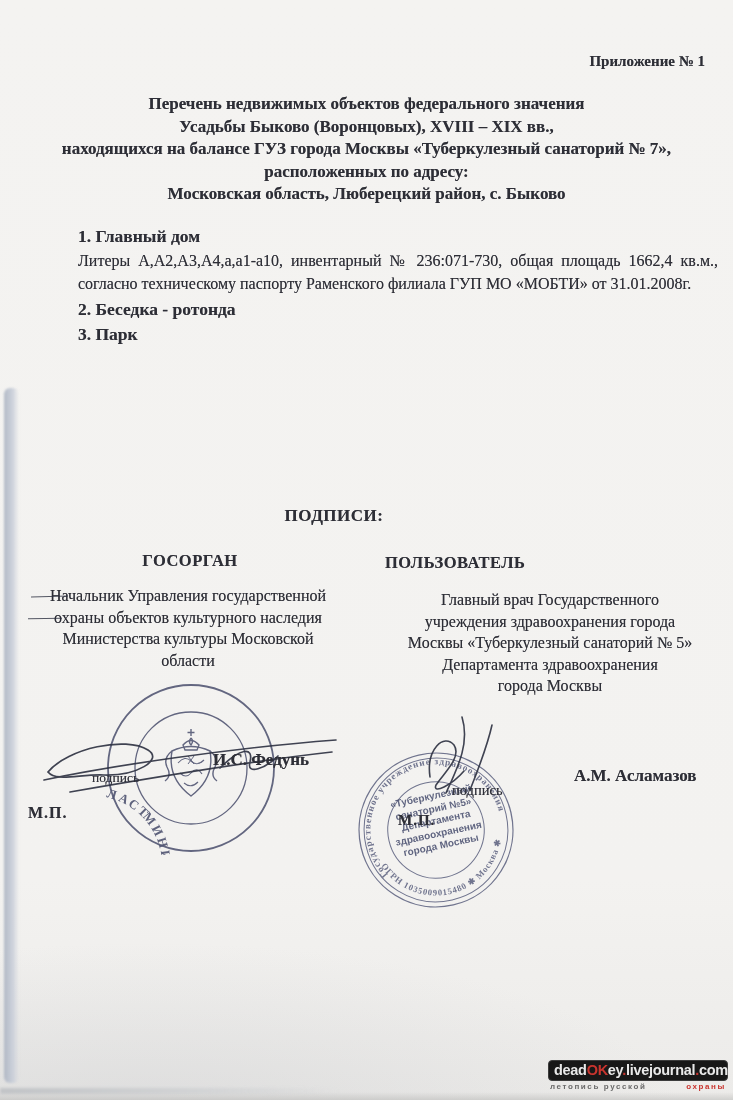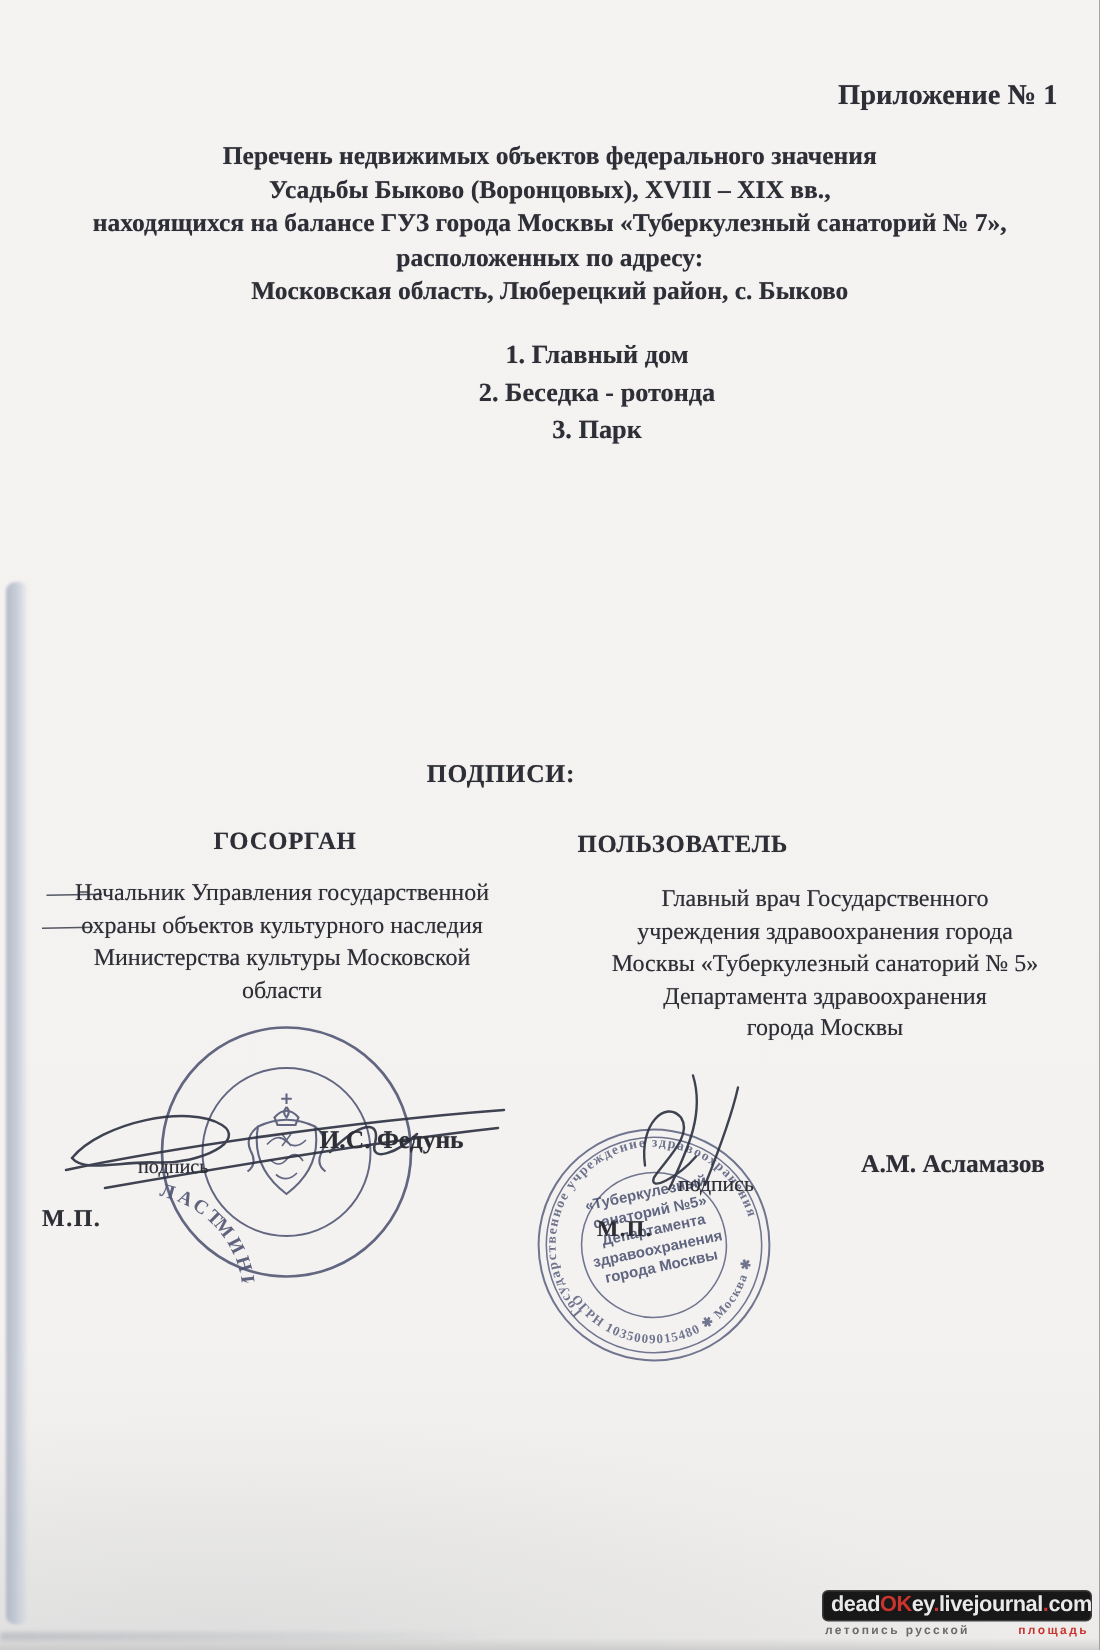--- a/index.html
+++ b/index.html
@@ -22,28 +22,28 @@
   .bottom-shadow{
     position:absolute; left:0; top:1088px; width:340px; height:6px;
     background:linear-gradient(to right,#b9bcc0,#cfd1d3 60%, rgba(210,210,210,0));
     filter:blur(1.5px); opacity:.8;
   }
   .bottom-fade{
     position:absolute; left:0; bottom:0; width:100%; height:8px;
     background:linear-gradient(to bottom, rgba(200,200,198,0), rgba(186,186,184,.55));
   }
 
-  .appendix{ position:absolute; top:53px; right:28px; font-size:19px; font-weight:bold; }
+  .appendix{ position:absolute; top:53px; right:28px; font-size:15px; font-weight:bold; }
   .title-block{
     position:absolute; top:93px; left:0; width:733px;
     text-align:center; font-size:17px; font-weight:bold; line-height:22.5px;
     white-space:pre-line;
   }
   .sections{ position:absolute; top:222px; left:78px; width:640px; }
-  .sec-heading{ font-size:17.5px; font-weight:bold; margin:3px 0 2px 0; line-height:22px;text-align:center;}
+  .sec-heading{ font-size:17.5px; font-weight:bold; margin:3px 0 2px 0; line-height:22px;}
   .sec-body{
     margin:0 0 2px 0; font-size:16px; line-height:23px;
     text-align:justify;
   }
 
   .podpisi{
     position:absolute; top:506px; left:0; width:668px; text-align:center;
     font-size:17px; font-weight:bold; letter-spacing:.5px;
   }
   .role-left{ position:absolute; top:551px; left:15px; width:350px; text-align:center;
@@ -112,20 +112,21 @@
   <div class="appendix txt">Приложение № 1</div>
 
   <div class="title-block txt">Перечень недвижимых объектов федерального значения
 Усадьбы Быково (Воронцовых), XVIII – XIX вв.,
 находящихся на балансе ГУЗ города Москвы «Туберкулезный санаторий № 7»,
 расположенных по адресу:
 Московская область, Люберецкий район, с. Быково</div>
 
   <div class="sections">
     <div class="sec-heading txt">1. Главный дом</div>
+    <p class="sec-body txt">Литеры А,А2,А3,А4,а,а1-а10, инвентарный № 236:071-730, общая площадь 1662,4 кв.м., согласно техническому паспорту Раменского филиала ГУП МО «МОБТИ» от 31.01.2008г.</p>
     <div class="sec-heading txt">2. Беседка - ротонда</div>
     <div class="sec-heading txt">3. Парк</div>
   </div>
 
   <div class="podpisi txt">ПОДПИСИ:</div>
 
   <div class="role-left txt">ГОСОРГАН</div>
   <div class="role-right txt">ПОЛЬЗОВАТЕЛЬ</div>
 
   <div class="org-left txt">Начальник Управления государственной
@@ -207,17 +208,17 @@
   <div class="seal seal-left txt">М.П.</div>
 
   <div class="sign-label sign-label-right txt">подпись</div>
   <div class="signer signer-right txt">А.М. Асламазов</div>
   <div class="seal seal-right txt">М.П.</div>
 
   <div class="watermark">
     <div class="wm-box"><span class="wm-white">dead</span><span class="wm-red">OK</span><span class="wm-white">ey</span><span class="wm-red">.</span><span class="wm-white">livejournal</span><span class="wm-red">.</span><span class="wm-white">com</span></div>
     <div class="wm-tagline">
       <span class="wm-tag-left">летопись русской</span>
-      <span class="wm-tag-right">площадь</span>
+      <span class="wm-tag-right">охраны</span>
     </div>
   </div>
 
 </div>
 
 </body></html>

